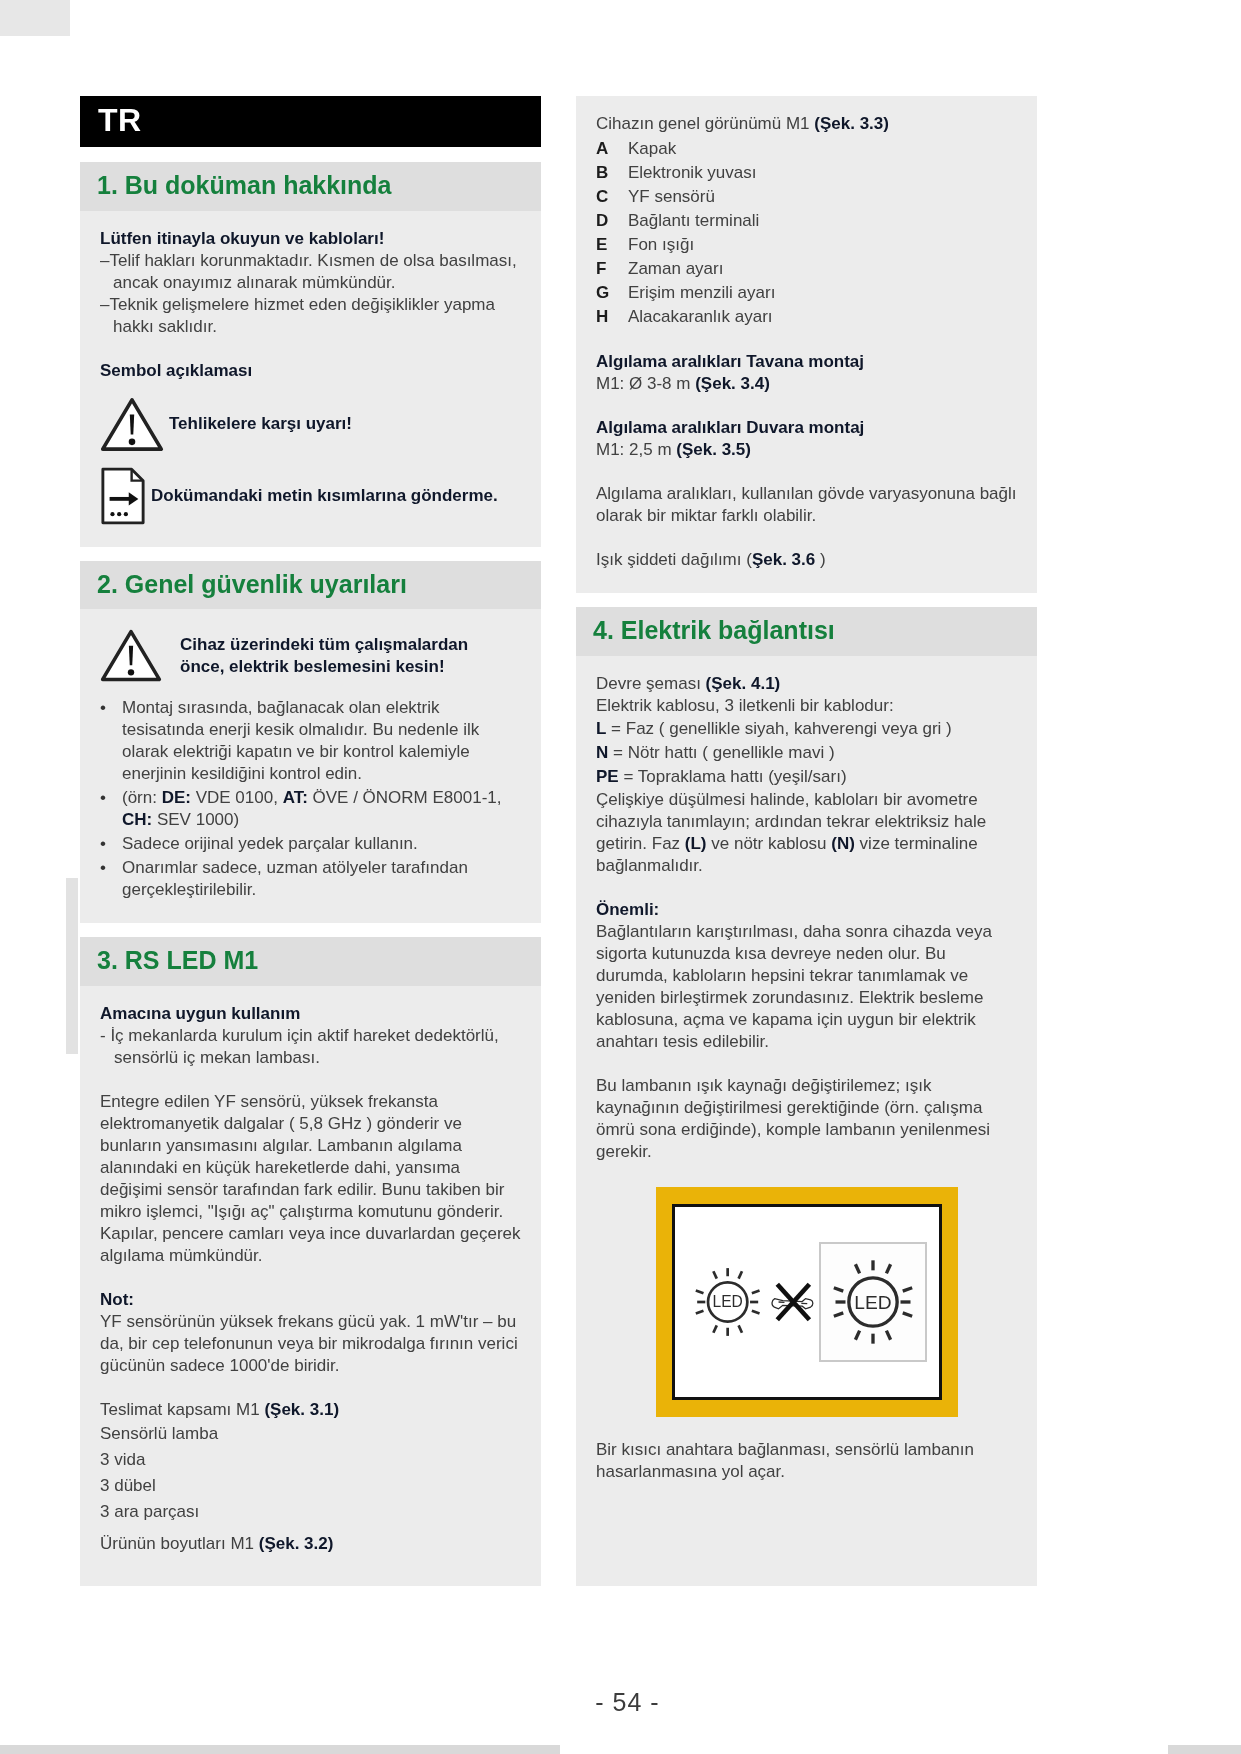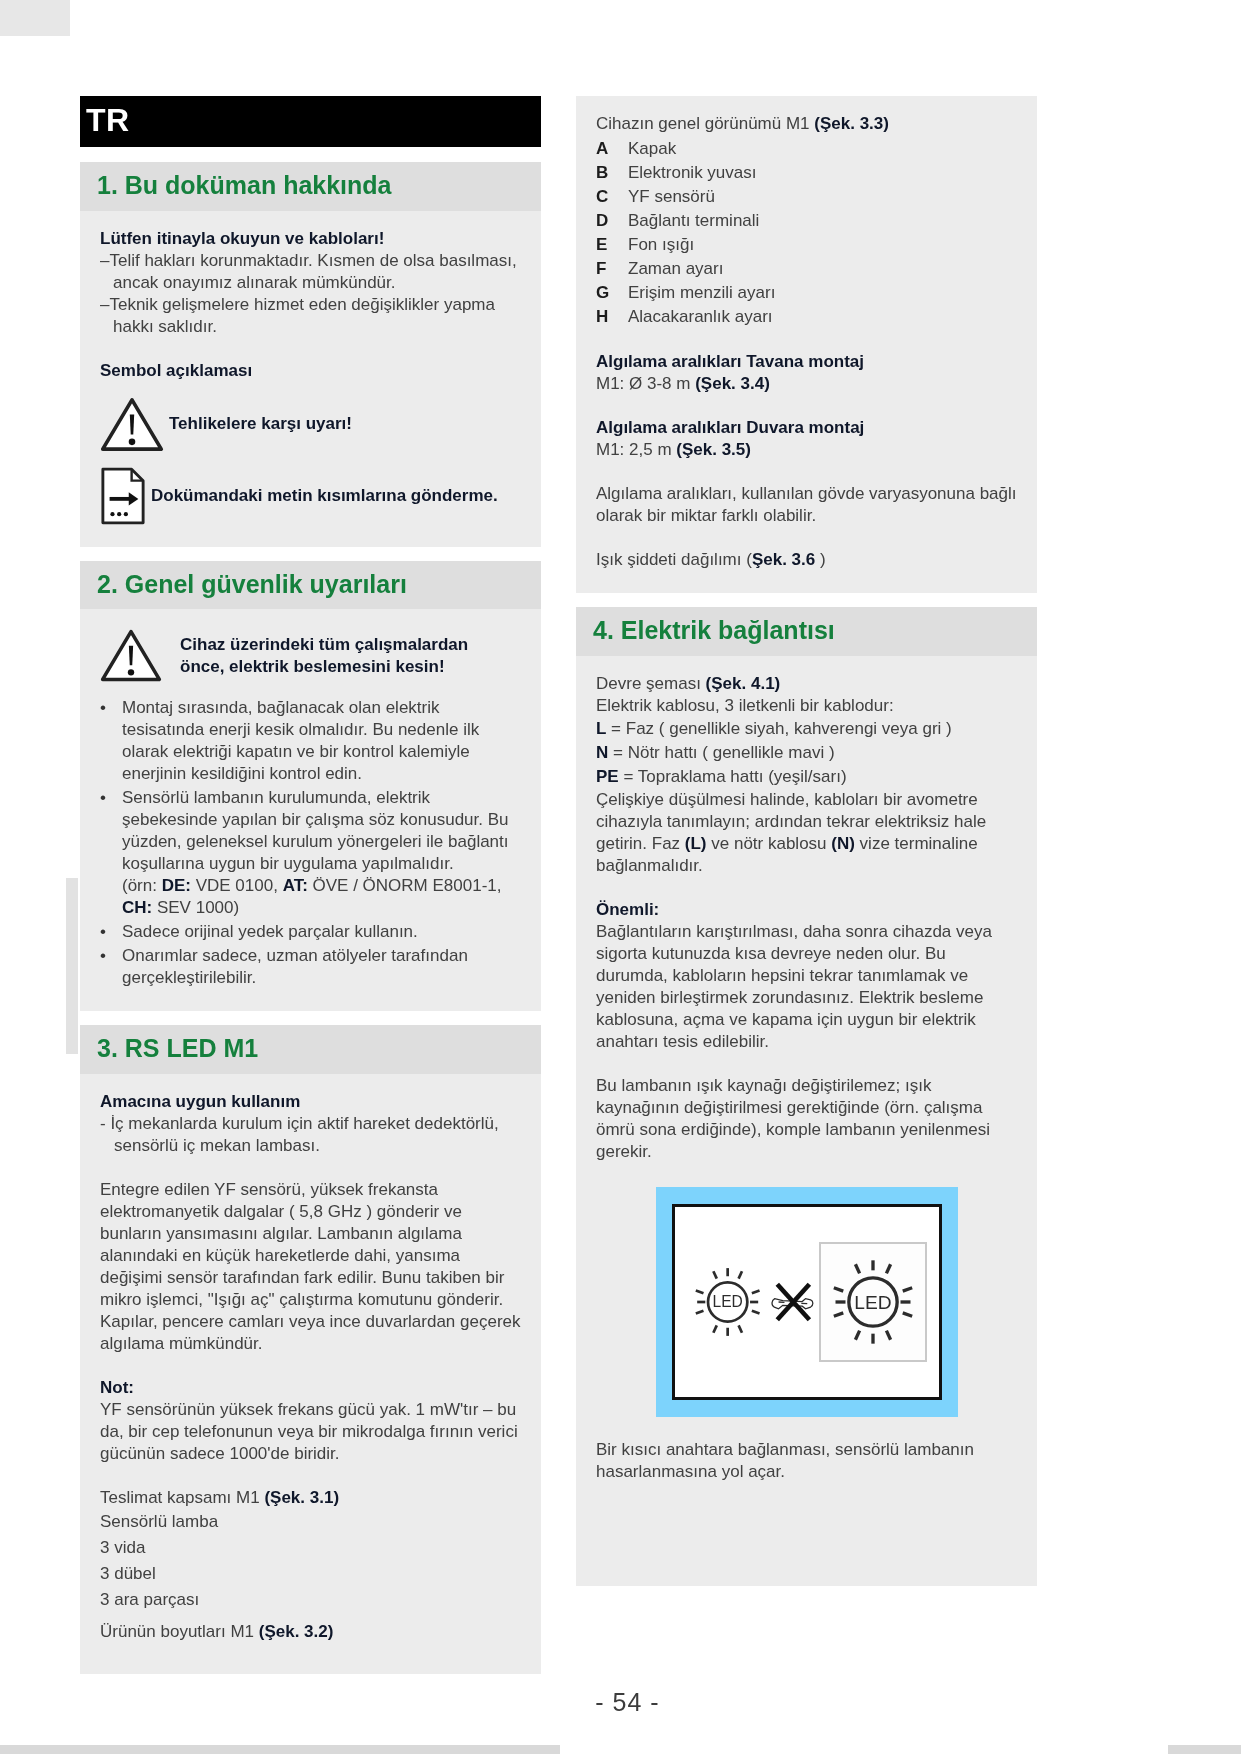--- a/index.html
+++ b/index.html
@@ -7,21 +7,21 @@
   body {
     width:1241px; height:1754px; position:relative; overflow:hidden;
     font-family:"Liberation Sans", sans-serif; color:#414141;
   }
   .col { position:absolute; top:96px; width:461px; }
   .col-left  { left:80px; }
   .col-right { left:576px; }
 
   .tr-bar {
     background:#000; color:#fff; height:51px; margin-bottom:15px;
-    font-size:32px; font-weight:bold; padding:6px 0 0 6px; letter-spacing:.5px;
+    font-size:32px; font-weight:bold; padding:6px 0 0 18px; letter-spacing:.5px;
   }
   .block { margin-bottom:14px; }
   .sec-head {
     background:#dedede; color:#15803d; font-size:25px; font-weight:bold;
     padding:10px 16px 11px 17px; line-height:1.1;
   }
   .block-body {
     background:#ececec; padding:17px 18px 22px 20px;
     font-size:17px; line-height:22px;
   }
@@ -38,21 +38,21 @@
   .bullet-glyph { width:22px; flex:0 0 22px; color:#333; }
   .norm-block { display:block; }
 
   .parts-list { margin-top:2px; }
   .part-row { display:flex; line-height:24px; }
   .part-key { width:32px; flex:0 0 32px; font-weight:bold; color:#1c1c1c; }
 
   .wire-row { line-height:24px; }
 
   .figure-panel {
-    background:#7dd3fc; width:302px; margin:24px 0 0 60px; padding:17px 16px;
+    background:#eab308; width:302px; margin:24px 0 0 60px; padding:17px 16px;
   }
   .figure-box {
     border:3px solid #111; height:196px; display:flex; align-items:center;
     justify-content:space-between; padding:10px 12px; background:#fff;
   }
   .led-sub-box { border:2px solid #c9c9c9; background:#fdfdfd; padding:8px 2px; }
   .footer {
     position:absolute; left:14px; right:0; top:1688px; text-align:center;
     font-size:25px; color:#3c3c3c; letter-spacing:1px;
   }
@@ -120,21 +120,20 @@
       </div>
 
       <div class="bullet-row">
         <span class="bullet-glyph">•</span>
         <span>Montaj sırasında, bağlanacak olan elektrik tesisatında enerji kesik olmalıdır. Bu nedenle ilk olarak elektriği kapatın ve bir kontrol kalemiyle enerjinin kesildiğini kontrol edin.</span>
       </div>
 
       <div class="bullet-row">
         <span class="bullet-glyph">•</span>
         <span>
-          <span>Sensörlü lambanın kurulumunda, elektrik şebekesinde yapılan bir çalışma söz konusudur. Bu yüzden, geleneksel kurulum yönergeleri ile bağlantı koşullarına uygun bir uygulama yapılmalıdır.</span>
           <span class="norm-block"><span>(örn: </span><b>DE:</b><span> VDE 0100, </span><b>AT:</b><span> ÖVE / ÖNORM E8001-1, </span><b>CH:</b><span> SEV 1000)</span></span>
         </span>
       </div>
 
       <div class="bullet-row">
         <span class="bullet-glyph">•</span>
         <span>Sadece orijinal yedek parçalar kullanın.</span>
       </div>
 
       <div class="bullet-row">

